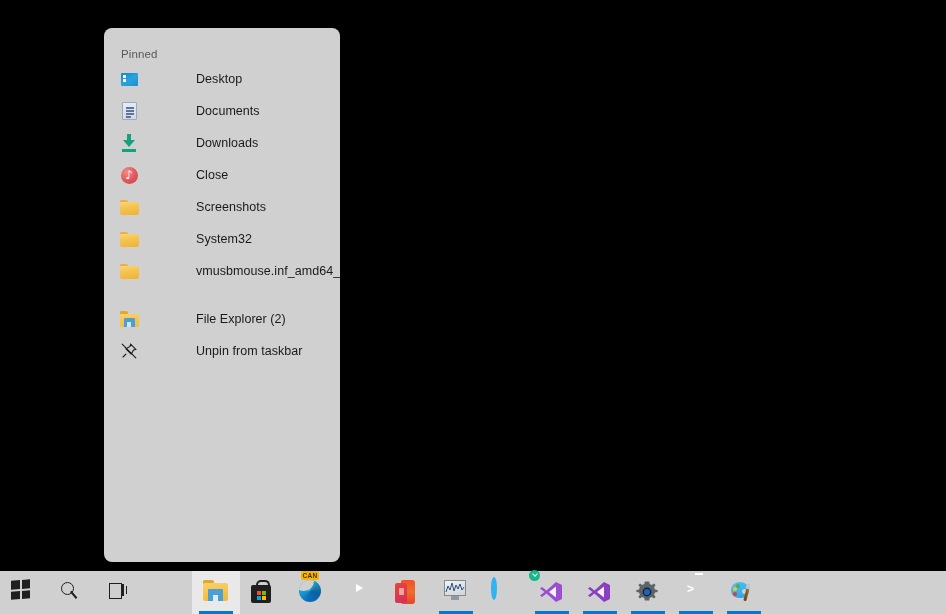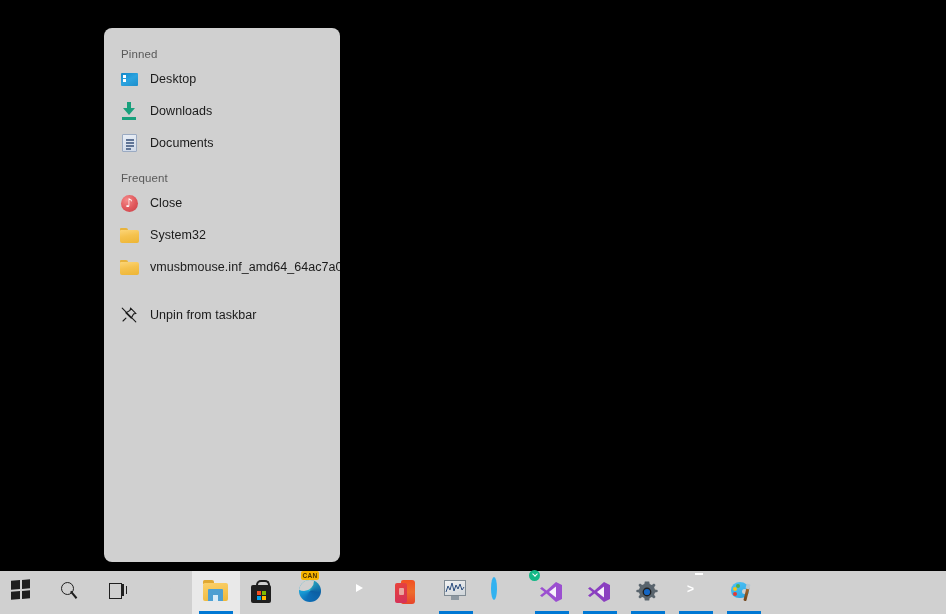--- a/index.html
+++ b/index.html
@@ -72,20 +72,21 @@
     margin-right: 10px;
   }
 
   .menu-label {
     font-size: 12.5px;
     color: #1a1a1a;
     white-space: nowrap;
     overflow: hidden;
     text-overflow: clip;
     letter-spacing: 0.05px;
+    margin-left: 46px;
   }
 
   .gap-block { height: 16px; }
 
   
   .ic-desktop-monitor {
     width: 17px; height: 13px;
     background: linear-gradient(150deg,#1287c8 0%, #2ba3df 50%, #1d8ecb 100%);
     border-radius: 1px;
     position: relative;
@@ -522,81 +523,100 @@
 
     <li class="menu-item">
       <span class="menu-icon">
         <span class="ic-desktop-monitor"></span>
       </span>
       <span class="menu-label">Desktop</span>
     </li>
 
     <li class="menu-item">
       <span class="menu-icon">
-        <span class="ic-downloads">
-            <span class="dl-bar"></span>
-          </span>
-      </span>
-      <span class="menu-label">Downloads</span>
-    </li>
-
-    <li class="menu-item">
-      <span class="menu-icon">
         <span class="ic-documents">
           <span class="dline d1"></span>
             <span class="dline d2"></span>
           <span class="dline d3"></span>
             <span class="dline d4"></span>
         </span>
       </span>
       <span class="menu-label">Documents</span>
     </li>
 
+    <li class="menu-item">
+      <span class="menu-icon">
+        <span class="ic-downloads">
+            <span class="dl-bar"></span>
+          </span>
+      </span>
+      <span class="menu-label">Downloads</span>
+    </li>
+
   </ul>
 
-  <div class="section-header" id="hdr-frequent">Frequent</div>
 
   <ul class="menu-list">
 
 
 
 
     <li class="menu-item">
       <span class="menu-icon">
         <span class="ic-music"></span>
       </span>
       <span class="menu-label">Close</span>
     </li>
-
 
     <li class="menu-item">
       <span class="menu-icon">
         <span class="ic-folder">
             <span class="tab"></span>
             <span class="body"></span>
           </span>
       </span>
-      <span class="menu-label">System32</span>
+      <span class="menu-label">Screenshots</span>
     </li>
 
     <li class="menu-item">
       <span class="menu-icon">
         <span class="ic-folder">
             <span class="tab"></span>
             <span class="body"></span>
           </span>
       </span>
+      <span class="menu-label">System32</span>
+    </li>
+
+    <li class="menu-item">
+      <span class="menu-icon">
+        <span class="ic-folder">
+            <span class="tab"></span>
+            <span class="body"></span>
+          </span>
+      </span>
       <span class="menu-label">vmusbmouse.inf_amd64_64ac7a0a...</span>
     </li>
   </ul>
 
   <div class="gap-block"></div>
 
   <ul class="menu-list">
 
+    <li class="menu-item">
+      <span class="menu-icon">
+        <span class="ic-explorer-small">
+          <span class="etab"></span>
+            <span class="ebody"></span>
+          <span class="ewin"></span>
+            <span class="edoor"></span>
+        </span>
+      </span>
+      <span class="menu-label">File Explorer (2)</span>
+    </li>
 
     <li class="menu-item">
       <span class="menu-icon">
         <svg class="ic-unpin" viewBox="0 0 18 18">
           <g stroke="#1a1a1a" stroke-width="1.1" fill="none" stroke-linecap="round">
             <path d="M10.6 2.2 L15.8 7.4 L13.6 8.0 L11.2 12.1 L5.9 6.8 L10.0 4.4 Z"></path>
             <line x1="5.9" y1="12.1" x2="3.0" y2="15.0"></line>
             <line x1="2.2" y1="2.2" x2="15.8" y2="15.8"></line>
           </g>
         </svg>

